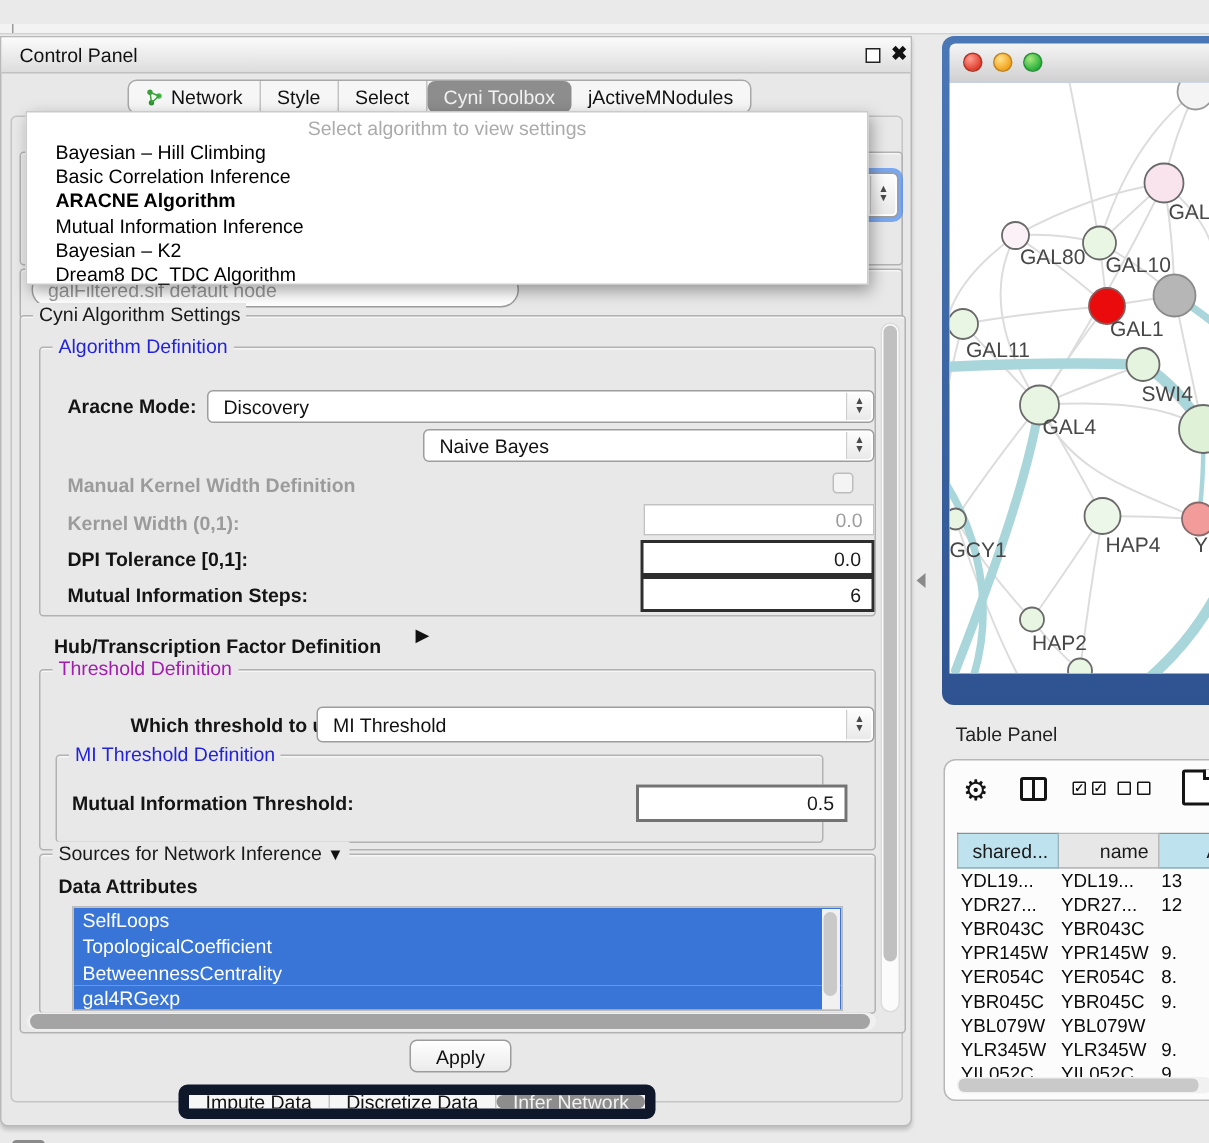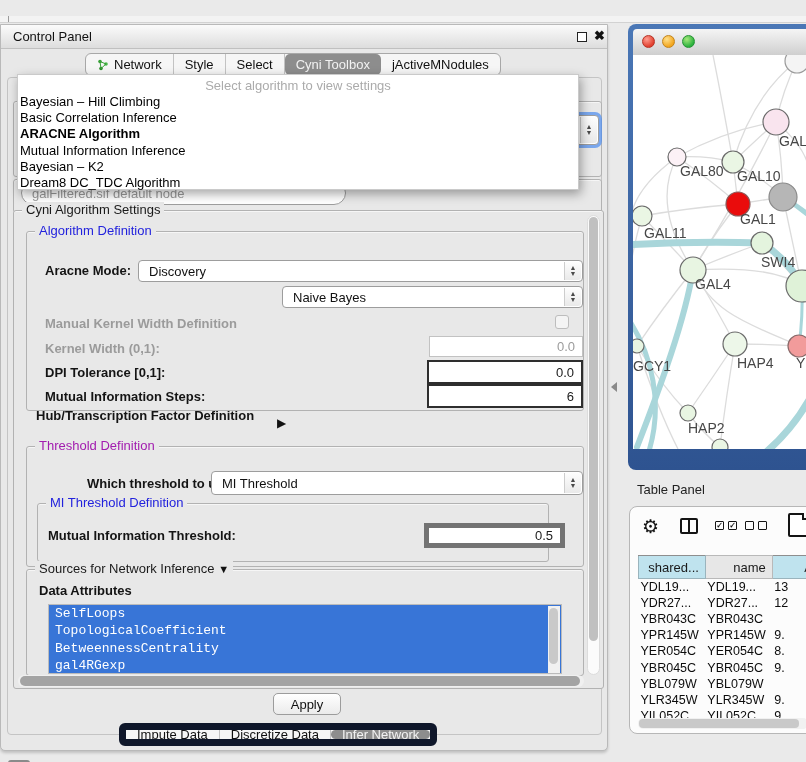--- a/index.html
+++ b/index.html
@@ -42,47 +42,47 @@
       display:flex; align-items:center; padding-left:10px; font-size:13px; color:#111; }
   .combo .arrows { position:absolute; right:1px; top:1px; bottom:1px; width:17px;
       border-left:1px solid #cdcdcd; background:linear-gradient(#fdfdfd,#e9e9e9);
       display:flex; flex-direction:column; align-items:center; justify-content:center; line-height:6px;
       color:#4a4a4a; font-size:7px; border-radius:0 3px 3px 0; }
   .combo.ghost { color:#9a9a9a; }
   .combo.focusring { box-shadow:0 0 0 3px rgba(75,140,240,.7); }
 
   .lbl { position:absolute; font-size:13px; font-weight:bold; color:#141414; white-space:nowrap; }
   .lbl.dis { color:#9b9b9b; }
-  .field { position:absolute; background:#fff; border:5px solid #737373; font-size:13px;
+  .field { position:absolute; background:#fff; border:2px solid #737373; font-size:13px;
       display:flex; align-items:center; justify-content:flex-end; padding:0 7px; }
   .field.strong { border:2px solid #2e2e2e; }
   .field.dis { border:1px solid #c2c2c2; color:#9c9c9c; }
   .checkbox { position:absolute; width:14px; height:14px; border:1px solid #bdbdbd; border-radius:3px; background:#f4f4f4; }
 
   
   #algo-popup { left:16px; top:49px; width:562px; height:116px; background:#fff;
       border:1px solid #cacaca; box-shadow:2px 4px 10px rgba(0,0,0,.35); z-index:50; }
   #algo-prompt { text-align:center; color:#ababab; font-size:13px; padding-top:3px; height:19px; }
-  .algo-opt { height:16.2px; line-height:16.2px; padding-left:2px; font-size:13px; color:#000; white-space:nowrap; }
+  .algo-opt { height:16.2px; line-height:16.2px; padding-left:19px; font-size:13px; color:#000; white-space:nowrap; }
   .algo-opt.sel { font-weight:bold; }
 
   
   #settings-group { left:12px; top:185px; width:591px; height:479px; background:#e8e8e8; }
   #vscroll { left:573px; top:4px; width:13px; height:460px; background:#fbfbfb; border:1px solid #dcdcdc; border-radius:7px; }
   #vscroll .thumb { position:absolute; left:1px; top:1px; width:9px; height:424px; background:#c0c0c0; border-radius:5px; }
   #hscroll { left:4px; top:464px; width:566px; height:12px; background:#f0f0f0; border-radius:6px; }
   #hscroll .thumb { position:absolute; left:2px; top:1px; width:560px; height:10px; background:#a4a4a4; border-radius:5px; }
 
   .arrow-r { color:#111; font-size:12px; }
   .arrow-d { color:#111; font-size:11px; }
 
   
   #attr-list { background:#fff; border:1px solid #bbb; overflow:hidden; }
   .attr-item { height:17.4px; line-height:17.4px; padding-left:6px; font-size:13px;
-      background:#3875d7; color:#fff; white-space:nowrap;font-family:Liberation Mono, monospace; }
+      background:#3875d7; color:#fff; white-space:nowrap; }
   #attr-scroll { position:absolute; right:1px; top:1px; width:12px; height:68px; background:#f1f1f1; }
   #attr-scroll .thumb { position:absolute; left:1px; top:2px; width:9px; height:56px; background:#c9c9c9; border-radius:5px; }
 
   #apply-btn { left:272px; top:668px; width:68px; height:22px; background:linear-gradient(#ffffff,#ebebeb);
       border:1px solid #9c9c9c; border-radius:5px; font-size:13px; color:#111;
       display:flex; align-items:center; justify-content:center; }
 
   #bottom-tabbar { left:118px; top:698px; height:23px; display:inline-flex; align-items:stretch;
       background:#f6f6f6; border:7px solid #0f172a; border-radius:6px; overflow:hidden; z-index:5; }
 
@@ -210,21 +210,21 @@
         <span class="lbl" style="left:18px; top:133px;">DPI Tolerance [0,1]:</span>
         <div class="field strong" style="left:400px; top:128px; width:156px; height:24px;">
           <span>0.0</span>
         </div>
         <span class="lbl" style="left:18px; top:157px;">Mutual Information Steps:</span>
         <div class="field strong" style="left:400px; top:152px; width:156px; height:24px;">
           <span>6</span>
         </div>
       </div>
 
-      <span class="lbl" style="left:22px; top:197px;">Hub/Transcription Factor Definition</span>
+      <span class="lbl" style="left:22px; top:212px;">Hub/Transcription Factor Definition</span>
       <span class="abs arrow-r" style="left:263px; top:205px;">▶</span>
 
       <div class="abs groupbox" style="left:12px; top:235px; width:558px; height:121px;">
         <span class="legend green">Threshold Definition</span>
         <span class="lbl" style="left:60px; top:29px;">Which threshold to use:</span>
         <div class="combo" style="left:184px; top:24px; width:372px; height:24px;">
           <span>MI Threshold</span>
           <span class="arrows">▲<br>▼</span>
         </div>
         <div class="abs groupbox" style="left:10px; top:56px; width:512px; height:59px;">

